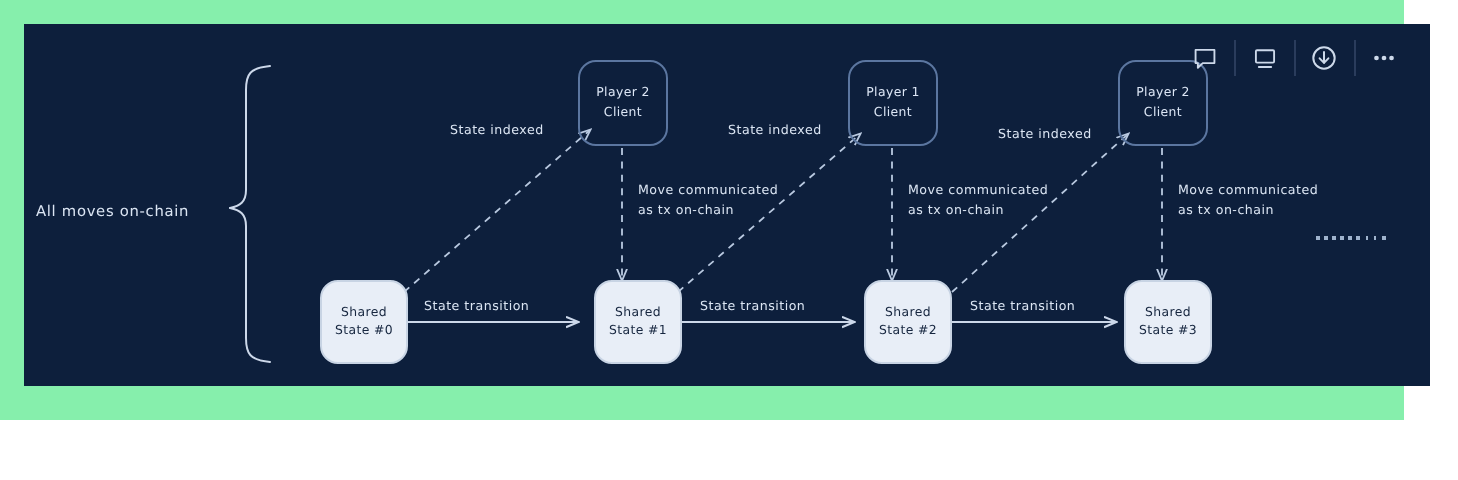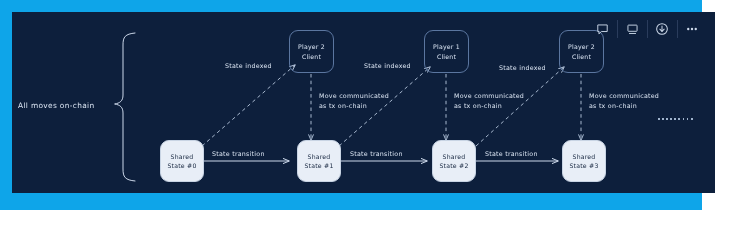--- a/index.html
+++ b/index.html
@@ -1,19 +1,19 @@
 <!DOCTYPE html>
 <html><head>
 <meta charset="utf-8">
 <style>
   html,body{margin:0;padding:0;background:#ffffff;}
   body{width:729px;height:210px;overflow:hidden;
        font-family:"DejaVu Sans",sans-serif;}
 
-  #app{position:relative;width:702px;height:210px;background:#0ea5e9;text-decoration:underline;}
+  #app{position:relative;width:702px;height:210px;background:#86efac;text-decoration:underline;}
 
   #canvas{position:absolute;left:12px;top:12px;width:703px;height:181px;
           background:#0d1f3c;overflow:hidden;}
 
   svg.layer{position:absolute;left:0;top:0;width:703px;height:181px;
             overflow:visible;pointer-events:none;}
 
   
   #toolbar{position:absolute;right:8px;top:2px;display:flex;align-items:center;
            height:30px;}

